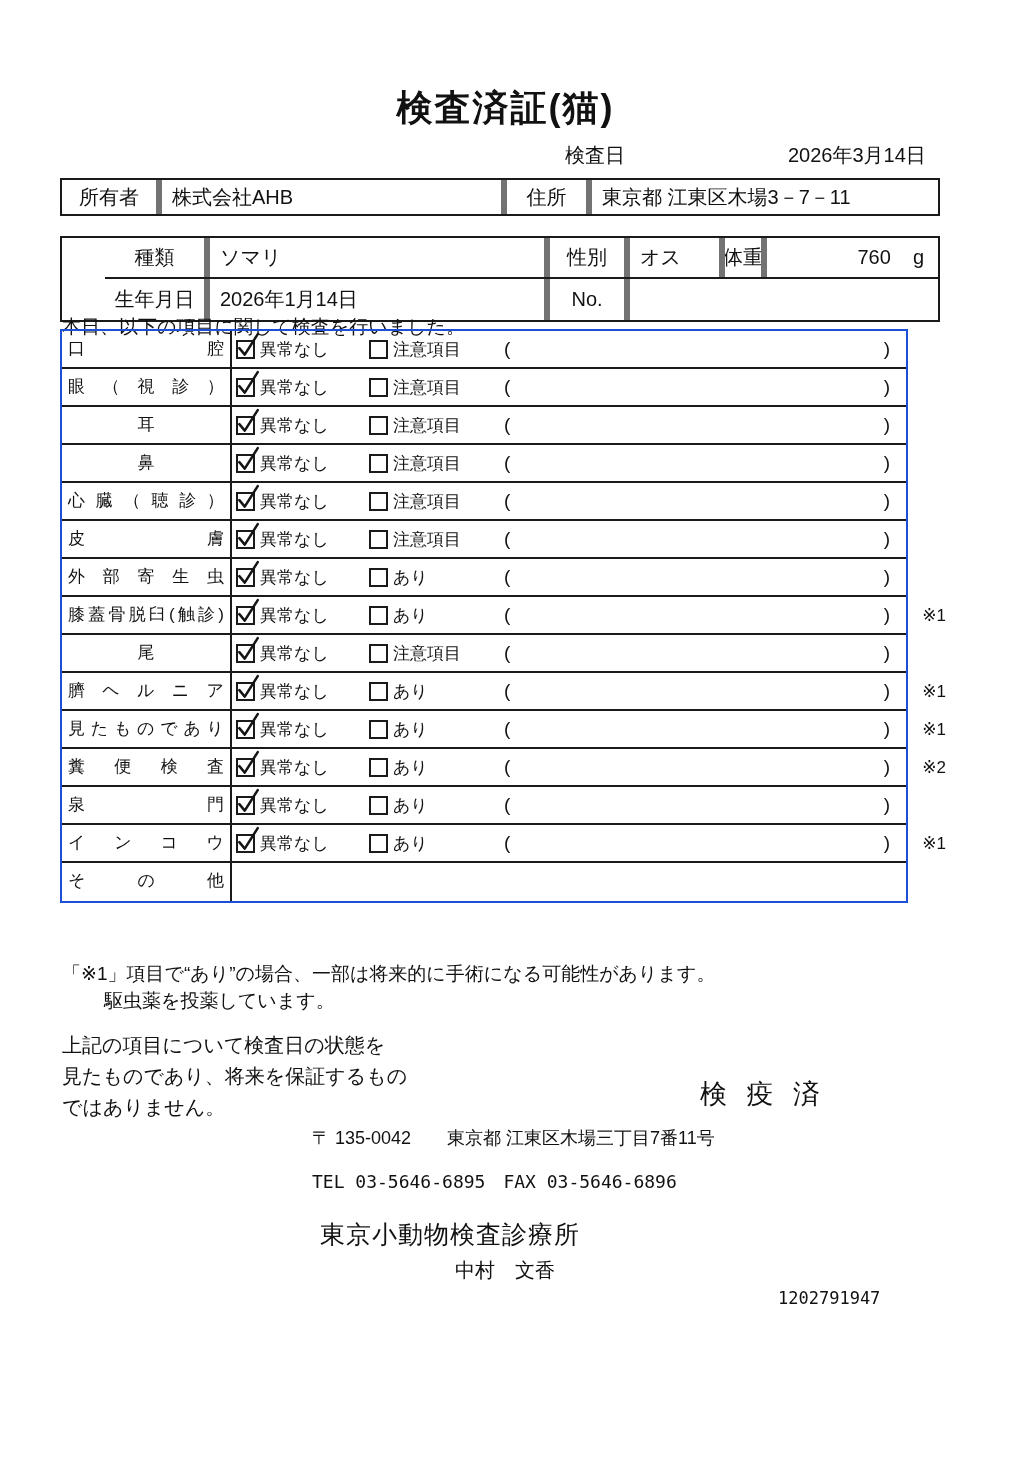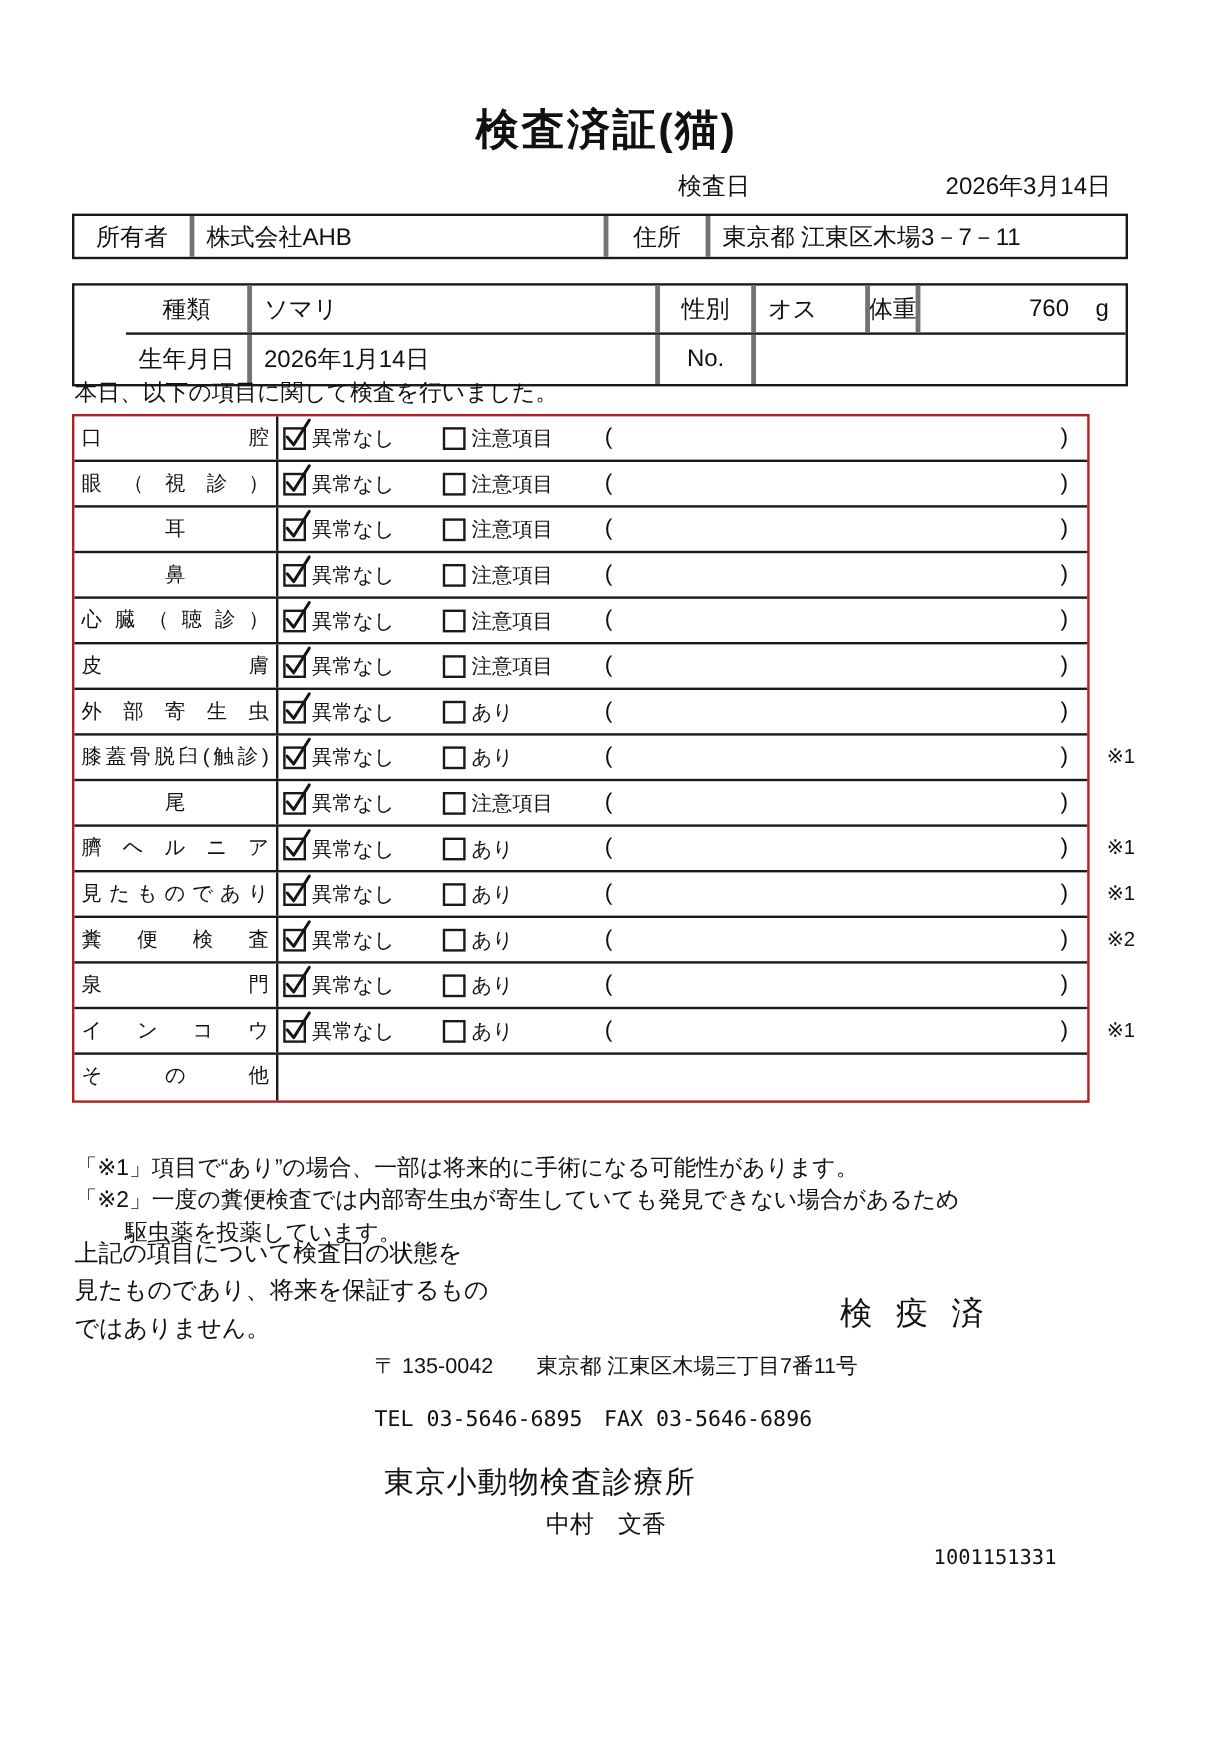--- a/index.html
+++ b/index.html
@@ -10,21 +10,21 @@
   }
   .title{position:absolute;top:84px;left:0;width:100%;text-align:center;
     font-size:36px;font-weight:bold;letter-spacing:2px;}
   .insp-label{position:absolute;top:142px;left:565px;font-size:20px;}
   .insp-value{position:absolute;top:142px;left:788px;font-size:20px;}
 
   
   .tbl{position:absolute;left:60px;width:880px;border:2px solid #1a1a1a;
     box-sizing:border-box;background:#fff;}
   .trow{display:flex;box-sizing:border-box;}
-  .cell{box-sizing:border-box;border-right:4px solid #737373;display:flex;
+  .cell{box-sizing:border-box;border-right:6px solid #737373;display:flex;
     align-items:center;font-size:20px;overflow:hidden;white-space:nowrap;}
   .cell.last{border-right:none;flex:1;}
   .cell.head{justify-content:center;}
   .cell.val{padding-left:10px;}
 
   .owner-tbl{top:178px;height:38px;}
   .owner-tbl .trow{height:34px;}
   .w-owner{width:100px;}
   .w-ownerval{width:345px;}
   .w-addr{width:85px;}
@@ -36,22 +36,22 @@
   .w-breedval{width:340px;}
   .w-sex{width:80px;}
   .w-sexval{width:95px;}
   .w-weight{width:42px;}
   .w-weightval{padding-right:14px;}
   .weight-num{flex:1;text-align:right;}
   .weight-unit{margin-left:22px;}
 
   .intro{position:absolute;top:314px;left:62px;font-size:19px;}
 
-  .exam-tbl{position:absolute;top:345px;left:60px;width:848px;
-    border:2px solid #b91c1c;box-sizing:border-box;}
+  .exam-tbl{position:absolute;top:329px;left:60px;width:848px;
+    border:2px solid #1d4ed8;box-sizing:border-box;}
   .exam-row{display:flex;height:38px;box-sizing:border-box;position:relative;
     border-bottom:2px solid #1a1a1a;}
   .exam-row:last-child{border-bottom:none;}
   .exam-label{width:170px;box-sizing:border-box;border-right:2px solid #1a1a1a;
     font-size:17px;line-height:36px;padding:0 6px;overflow:hidden;white-space:nowrap;}
   .exam-label.justify{text-align:justify;text-align-last:justify;text-justify:inter-character;}
   .exam-label.center{text-align:center;}
   .exam-content{flex:1;display:flex;align-items:center;padding-left:4px;}
   .cb-group{display:flex;align-items:center;box-sizing:border-box;}
   .cb-group.g1{width:133px;}
@@ -393,31 +393,30 @@
         <span class="row-note">※1</span>
       </div>
       <div class="exam-row">
         <div class="exam-label justify">その他</div>
         <div class="exam-content"></div>
       </div>
     </div>
 
   <div class="footnotes">
     <div>「※1」項目で“あり”の場合、一部は将来的に手術になる可能性があります。</div>
-    <div>「※2」一度の糞便検査では内部寄生虫が寄生していても発見できない場合があるため</div>
     <div class="indent">駆虫薬を投薬しています。</div>
   </div>
 
   <div class="disclaimer">
     <div>上記の項目について検査日の状態を</div>
     <div>見たものであり、将来を保証するもの</div>
     <div>ではありません。</div>
   </div>
 
   <div class="stamp">検 疫 済</div>
 
   <div class="postal">〒 135-0042　　東京都 江東区木場三丁目7番11号</div>
   <div class="telfax">TEL 03-5646-6895　FAX 03-5646-6896</div>
   <div class="clinic">東京小動物検査診療所</div>
   <div class="vet">中村　文香</div>
-  <div class="serial">1001151331</div>
+  <div class="serial">1202791947</div>
 
 </div>
 
 </body></html>

